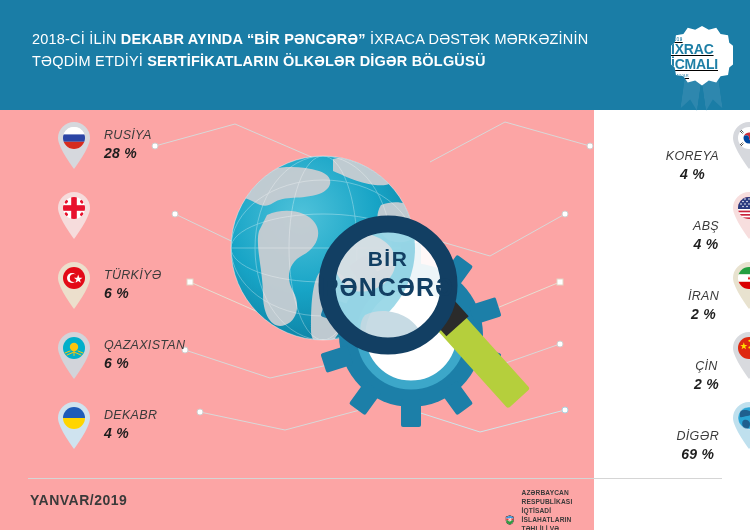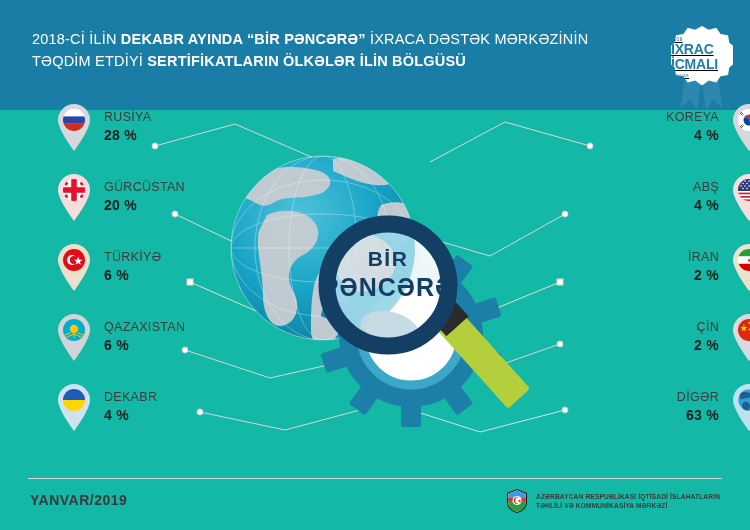--- a/index.html
+++ b/index.html
@@ -4,22 +4,22 @@
 <style>
   * { box-sizing: border-box; margin: 0; padding: 0; }
   html, body {
     width: 750px; height: 530px;
     background: #ffffff;
     font-family: "Liberation Sans", sans-serif;
     overflow: hidden;
   }
   #page {
     position: relative;
-    width: 750px; height: 530px;
-    background: #14b8a6;
+    width: 594px; height: 530px;
+    background: #fca5a5;
   }
 
   
   #header {
     position: absolute; left: 0; top: 0;
     width: 750px; height: 110px;
     background: #1a7da6;
   }
   #header-title {
     position: absolute; left: 32px; top: 28px;
@@ -58,31 +58,31 @@
   .badge-word { font-size: 14px; color: #1e7fa6; font-weight: 700; line-height: 15px; letter-spacing: -.2px; }
   #badge-sub { font-size: 4px; color: #6fa9c2; font-weight: 700; letter-spacing: .3px; margin-top: 1px; }
 
   
   #connectors { position: absolute; left: 0; top: 110px; width: 750px; height: 360px; }
 
   
   #center-art { position: absolute; left: 215px; top: 145px; width: 330px; height: 295px; }
 
   
-  .col { position: absolute; top: 100px; width: 215px; }
+  .col { position: absolute; top: 118px; width: 215px; font-style: italic; }
   #col-left  { left: 52px; }
   #col-right { left: 556px; }
 
   .row {
     position: relative;
     height: 70px;
   }
   .row .txt { position: absolute; top: 9px; }
   #col-left  .row .txt { left: 52px; text-align: left; }
-  #col-right .row .txt { right: 52px; text-align: right; }
+  #col-right .row .txt { right: 52px; text-align: center; margin-top: 21px; }
   .cname {
     font-size: 12.5px; color: #3b3b3b; font-weight: 400;
     letter-spacing: .3px; line-height: 16px; white-space: nowrap;
   }
   .cval {
     font-size: 14px; color: #1d1d1d; font-weight: 700;
     letter-spacing: .3px; line-height: 18px; margin-top: 1px;
   }
 
   .pin { position: absolute; top: 0; width: 44px; height: 52px; }
@@ -104,21 +104,21 @@
   #org-text { font-size: 6.6px; font-weight: 700; color: #3a3a3a; line-height: 9px; letter-spacing: .15px; }
 </style>
 </head>
 <body>
 
 <div id="page">
 
   <div id="header">
     <div id="header-title">
       <span><span>2018-Cİ İLİN </span><span class="b">DEKABR AYINDA “BİR PƏNCƏRƏ”</span><span> İXRACA DƏSTƏK MƏRKƏZİNİN</span></span><br>
-      <span><span>TƏQDİM ETDİYİ </span><span class="b">SERTİFİKATLARIN ÖLKƏLƏR İLİN BÖLGÜSÜ</span></span>
+      <span><span>TƏQDİM ETDİYİ </span><span class="b">SERTİFİKATLARIN ÖLKƏLƏR DİGƏR BÖLGÜSÜ</span></span>
     </div>
 
     <div id="badge">
       <div class="ribbon l"></div>
       <div class="ribbon r"></div>
       <div id="badge-seal">
         <div id="badge-year">2019</div>
         <div class="badge-word">İXRAC</div>
         <div class="badge-word">İCMALI</div>
         <div id="badge-sub">YANVAR</div>
@@ -265,24 +265,20 @@
             <rect x="13" y="11.5" width="2" height="4"></rect>
               <rect x="12" y="12.5" width="4" height="2"></rect>
             <rect x="29" y="11.5" width="2" height="4"></rect>
               <rect x="28" y="12.5" width="4" height="2"></rect>
             <rect x="13" y="24.5" width="2" height="4"></rect>
               <rect x="12" y="25.5" width="4" height="2"></rect>
             <rect x="29" y="24.5" width="2" height="4"></rect>
               <rect x="28" y="25.5" width="4" height="2"></rect>
           </g>
         </svg>
-      </div>
-      <div class="txt">
-        <div class="cname">GÜRCÜSTAN</div>
-        <div class="cval">20 %</div>
       </div>
     </div>
 
     <div class="row">
       <div class="pin">
         <svg viewBox="0 0 44 52">
           <path d="M22 51 C22 51 6 30 6 20 A16 16 0 0 1 38 20 C38 30 22 51 22 51Z" fill="#ecdfcc"></path>
           <circle cx="22" cy="20" r="11" fill="#e30a17"></circle>
           <circle cx="20" cy="20" r="5" fill="#ffffff"></circle>
           <circle cx="21.8" cy="20" r="4" fill="#e30a17"></circle>
@@ -463,21 +459,21 @@
           <g clip-path="url(#cgl1)" fill="#1f5f8f">
             <path d="M13 13 c4 -2 9 -1 11 1 c2 2 -1 4 -4 4 c-3 0 -5 2 -7 1Z"></path>
             <path d="M17 22 c3 -1 6 1 6 4 c0 3 -2 6 -5 5 c-3 -1 -4 -8 -1 -9Z"></path>
             <path d="M27 18 c3 -1 6 1 6 4 c0 3 -4 4 -6 2 c-2 -2 -2 -5 0 -6Z"></path>
           </g>
           <circle cx="22" cy="20" r="11" fill="none" stroke="#ffffff" stroke-width="0.6" opacity=".6"></circle>
         </svg>
       </div>
       <div class="txt">
         <div class="cname">DİGƏR</div>
-        <div class="cval">63 %</div>
+        <div class="cval">69 %</div>
       </div>
     </div>
   </div>
 
   <div id="footer-rule"></div>
   <div id="footer-date">YANVAR/2019</div>
 
   <div id="footer-org">
     <svg id="org-emblem" viewBox="0 0 24 26">
       <path d="M12 1 L22 5 L22 14 C22 20 17 24 12 25 C7 24 2 20 2 14 L2 5Z" fill="#1a1a1a"></path>

